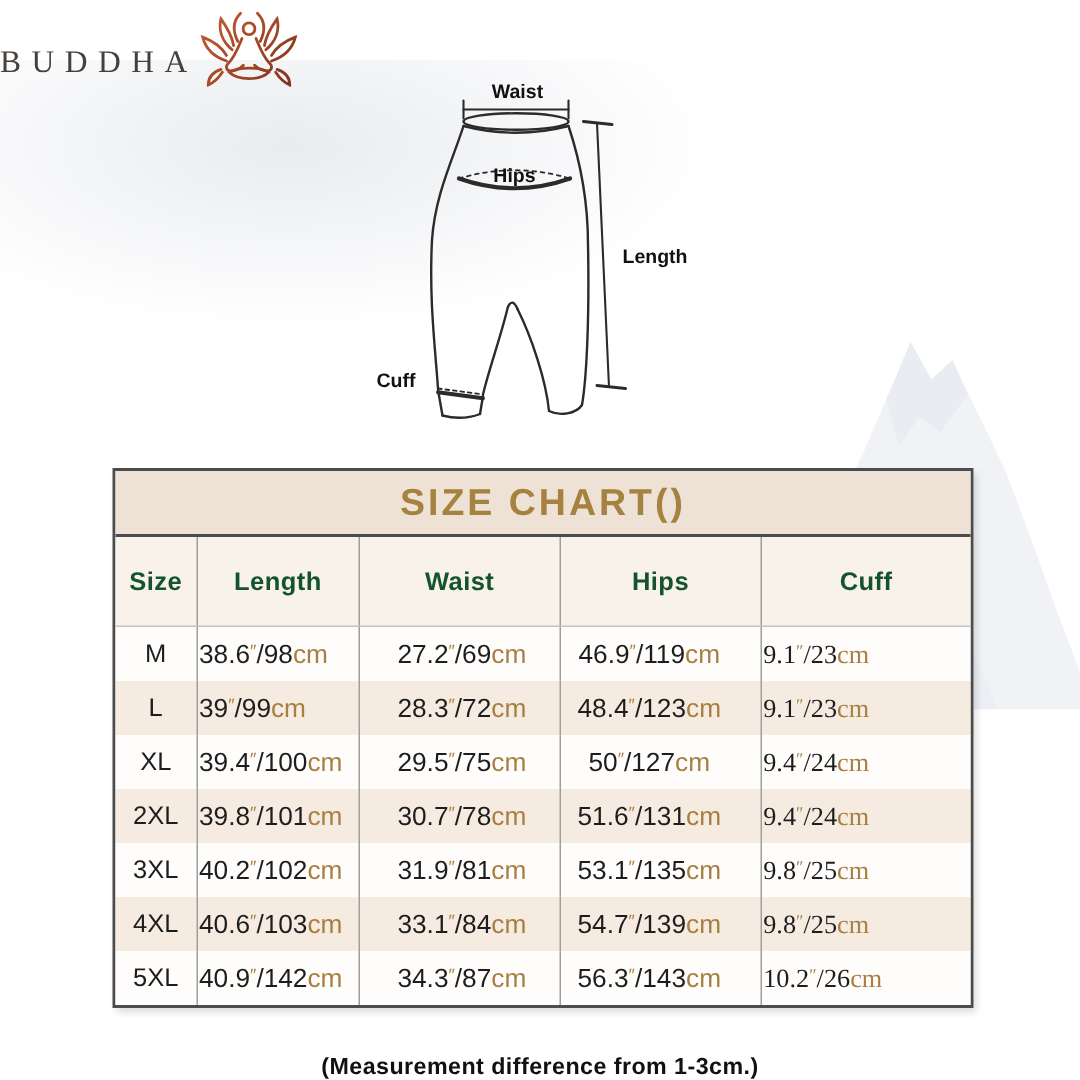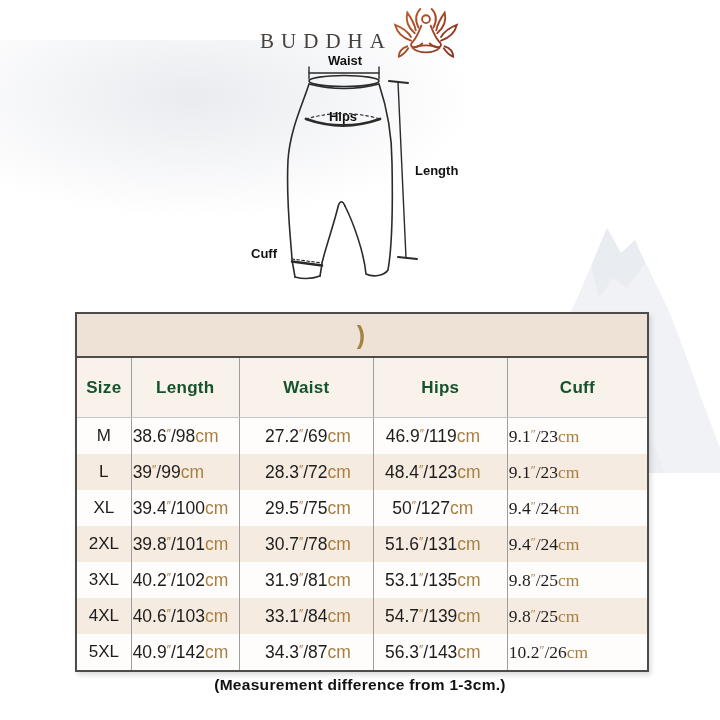--- a/index.html
+++ b/index.html
@@ -19,21 +19,21 @@
   .page{position:relative;width:720px;height:720px;background:#ffffff;overflow:hidden;}
 
   
   .cloud{position:absolute;left:-60px;top:40px;width:560px;height:190px;
     background:radial-gradient(ellipse at 45% 30%, rgba(216,219,226,0.55), rgba(255,255,255,0) 65%);
     pointer-events:none;}
   .mountains{position:absolute;right:0;top:218px;pointer-events:none;}
 
   
   .logo{position:absolute;left:0;top:10px;width:100%;height:56px;
-    display:flex;align-items:center;justify-content:center;}
+    display:flex;align-items:center;justify-content:flex-start;}
   .logo-text{font-family:"Liberation Serif",serif;font-size:21px;letter-spacing:7px;
     color:#46403d;font-weight:500;padding-top:6px;}
 
   
   .diagram{position:absolute;left:238px;top:48px;width:240px;height:245px;}
   .diagram svg{display:block;}
   .diag-label{font-family:"Liberation Sans",sans-serif;font-size:13px;font-weight:bold;fill:#111;}
 
   
   .chart-wrap{position:absolute;left:75px;top:312px;width:570px;
@@ -56,21 +56,21 @@
   col.c-hips{width:23.5%;} col.c-cuff{width:24.5%;}
   td.size-cell{text-align:center;font-size:17px;}
   td.m-length{padding-right:10px;}
   td.m-waist{text-align:right;padding-right:22px;}
   td.m-hips{text-align:center;padding-right:16px;}
   td.m-cuff{text-align:left;font-family:Liberation Serif, serif;}
   .accent{color:var(--accent);}
   .inch-mark{font-size:0.68em;vertical-align:0.35em;letter-spacing:0;}
 
   
-  .footnote{position:absolute;left:0;top:676px;width:100%;text-align:center;
+  .footnote{position:absolute;left:0;top:703px;width:100%;text-align:center;
     font-size:15.5px;font-weight:bold;color:#111;letter-spacing:0.3px;}
 </style>
 </head>
 <body>
 
 <div class="page">
 
   <div class="cloud"></div>
   <svg class="mountains" width="225" height="255" viewBox="0 0 225 255">
     <path d="M0,255 L18,205 L40,165 L62,120 L80,85 L96,48 L112,10 L126,35 L140,22 L158,60 L175,95 L192,140 L208,185 L225,230 L225,255 Z" fill="#eef0f4" opacity="0.85"></path>
@@ -138,20 +138,21 @@
       </g>
       <text class="diag-label" x="107" y="17" text-anchor="middle">Waist</text>
       <text class="diag-label" x="105" y="73" text-anchor="middle">Hips</text>
       <text class="diag-label" x="177" y="127" text-anchor="start">Length</text>
       <text class="diag-label" x="26" y="210" text-anchor="middle">Cuff</text>
     </svg>
   </div>
 
   <div class="chart-wrap">
     <div class="chart-title">
+      <span>SIZE CHART(</span>
         <span>)</span>
     </div>
     <table>
       <colgroup>
         <col class="c-size">
           <col class="c-length">
           <col class="c-waist">
           <col class="c-hips">
           <col class="c-cuff">
       </colgroup>

